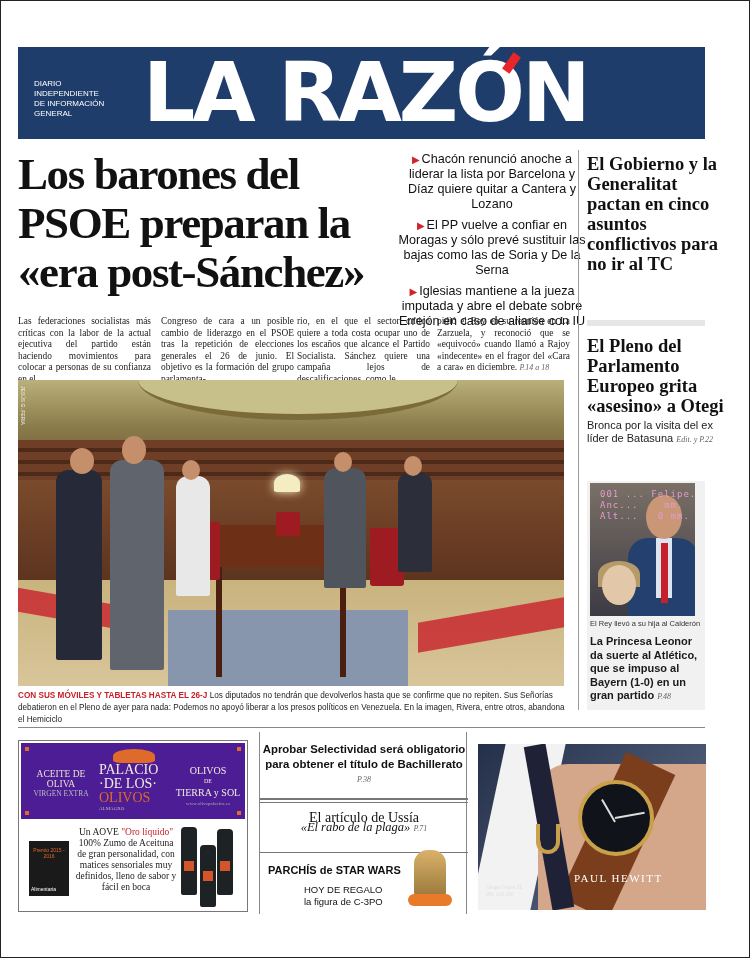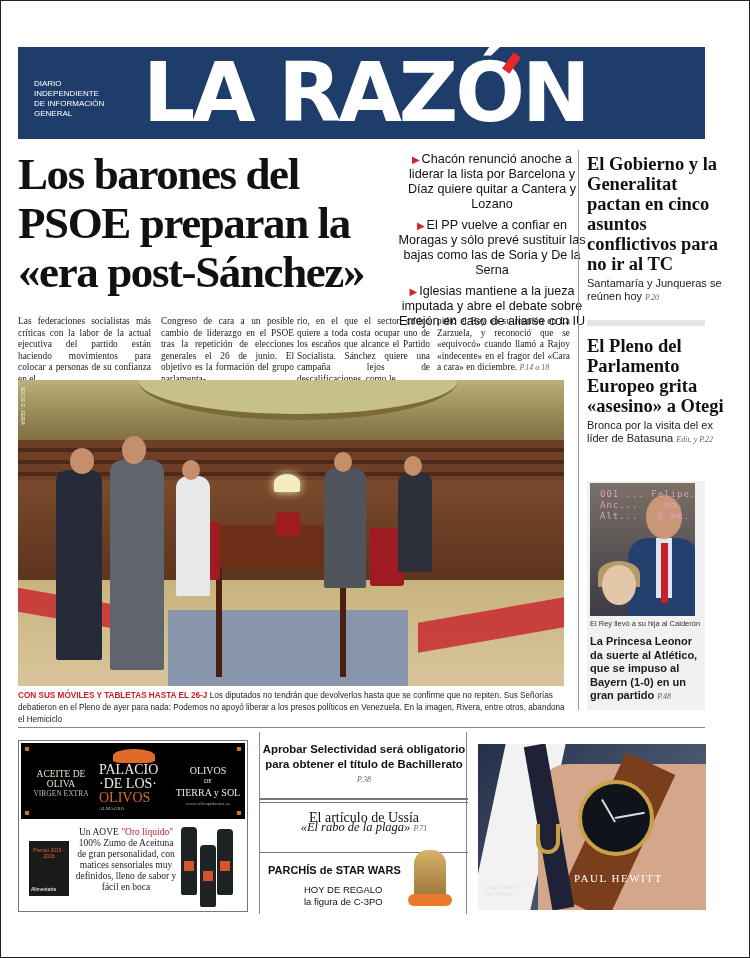--- a/index.html
+++ b/index.html
@@ -64,21 +64,21 @@
   .rp-girl { position: absolute; left: 12px; top: 82px; width: 34px; height: 40px; background: #e2c8a8; border-radius: 50%; }
   .rp-girlhair { position: absolute; left: 8px; top: 78px; width: 42px; height: 26px; background: #b59a6a; border-radius: 50% 50% 0 0; }
   .rp-wm { position: absolute; left: 10px; top: 6px; font-family: "DejaVu Sans Mono", monospace; font-size: 9px; line-height: 11px; color: #e59ad0; letter-spacing: 1px; white-space: pre; }
   .royal-cap { position: absolute; left: 3px; top: 138px; font-size: 7.5px; color: #333; white-space: nowrap; }
   .royal-head { position: absolute; left: 3px; top: 154px; width: 115px; font-weight: bold; font-size: 11px; line-height: 13.5px; color: #1a1a1a; }
 
   
   .bottom-rule { position: absolute; left: 18px; top: 727px; width: 687px; height: 1px; background: #888; }
 
   .ad-olive { position: absolute; left: 18px; top: 740px; width: 230px; height: 172px; border: 1px solid #777; background: #fff; }
-  .ad-olive-top { position: absolute; left: 2px; top: 2px; width: 224px; height: 76px; background: #000000; }
+  .ad-olive-top { position: absolute; left: 2px; top: 2px; width: 224px; height: 76px; background: #4c1d95; }
   .ao-left { position: absolute; left: 5px; top: 26px; color: #e8e0d0; font-family: "Liberation Serif", serif; font-size: 9.5px; line-height: 10px; text-align: center; width: 70px; }
   .ao-left .small { color: #bbb; font-size: 7.5px; }
   .ao-trees { position: absolute; left: 92px; top: 6px; width: 42px; height: 14px; background: #e06a2a; border-radius: 50% 50% 20% 20%; }
   .ao-center { position: absolute; left: 78px; top: 20px; width: 72px; text-align: left; color: #f1ebe0; font-family: "Liberation Serif", serif; font-size: 14px; line-height: 14px; }
   .ao-center .orange { color: #e06a2a; }
   .ao-center .tiny { font-size: 5px; color: #bbb; line-height: 8px; }
   .ao-right { position: absolute; left: 152px; top: 22px; width: 70px; text-align: center; color: #f1ebe0; font-family: "Liberation Serif", serif; font-size: 10px; line-height: 11px; }
   .ao-right .tiny { font-size: 5px; color: #aaa; }
   .ao-dot { position: absolute; width: 4px; height: 4px; background: #e06a2a; }
   .ao-award { position: absolute; left: 10px; top: 100px; width: 40px; height: 55px; background: #1a1a1a; }
@@ -175,21 +175,20 @@
 
 <div class="caption">
   <span class="kicker">CON SUS MÓVILES Y TABLETAS HASTA EL 26-J</span>
   <span>Los diputados no tendrán que devolverlos hasta que se confirme que no repiten. Sus Señorías debatieron en el Pleno de ayer para nada: Podemos no apoyó liberar a los presos políticos en Venezuela. En la imagen, Rivera, entre otros, abandona el Hemiciclo</span>
 </div>
 
 <div class="rcol-divider"></div>
 
 <div class="rstory" style="top:154px">
   <div class="head">El Gobierno y la Generalitat pactan en cinco asuntos conflictivos para no ir al TC</div>
-  <div class="sub"><span>Santamaría y Junqueras se reúnen hoy</span> <span class="pref">P.20</span></div>
 </div>
 
 <div class="rsep" style="top:320px"></div>
 
 <div class="rstory" style="top:336px">
   <div class="head">El Pleno del Parlamento Europeo grita «asesino» a Otegi</div>
   <div class="sub"><span>Bronca por la visita del ex líder de Batasuna</span> <span class="pref">Edit. y P.22</span></div>
 </div>
 
 <div class="royal-box">

